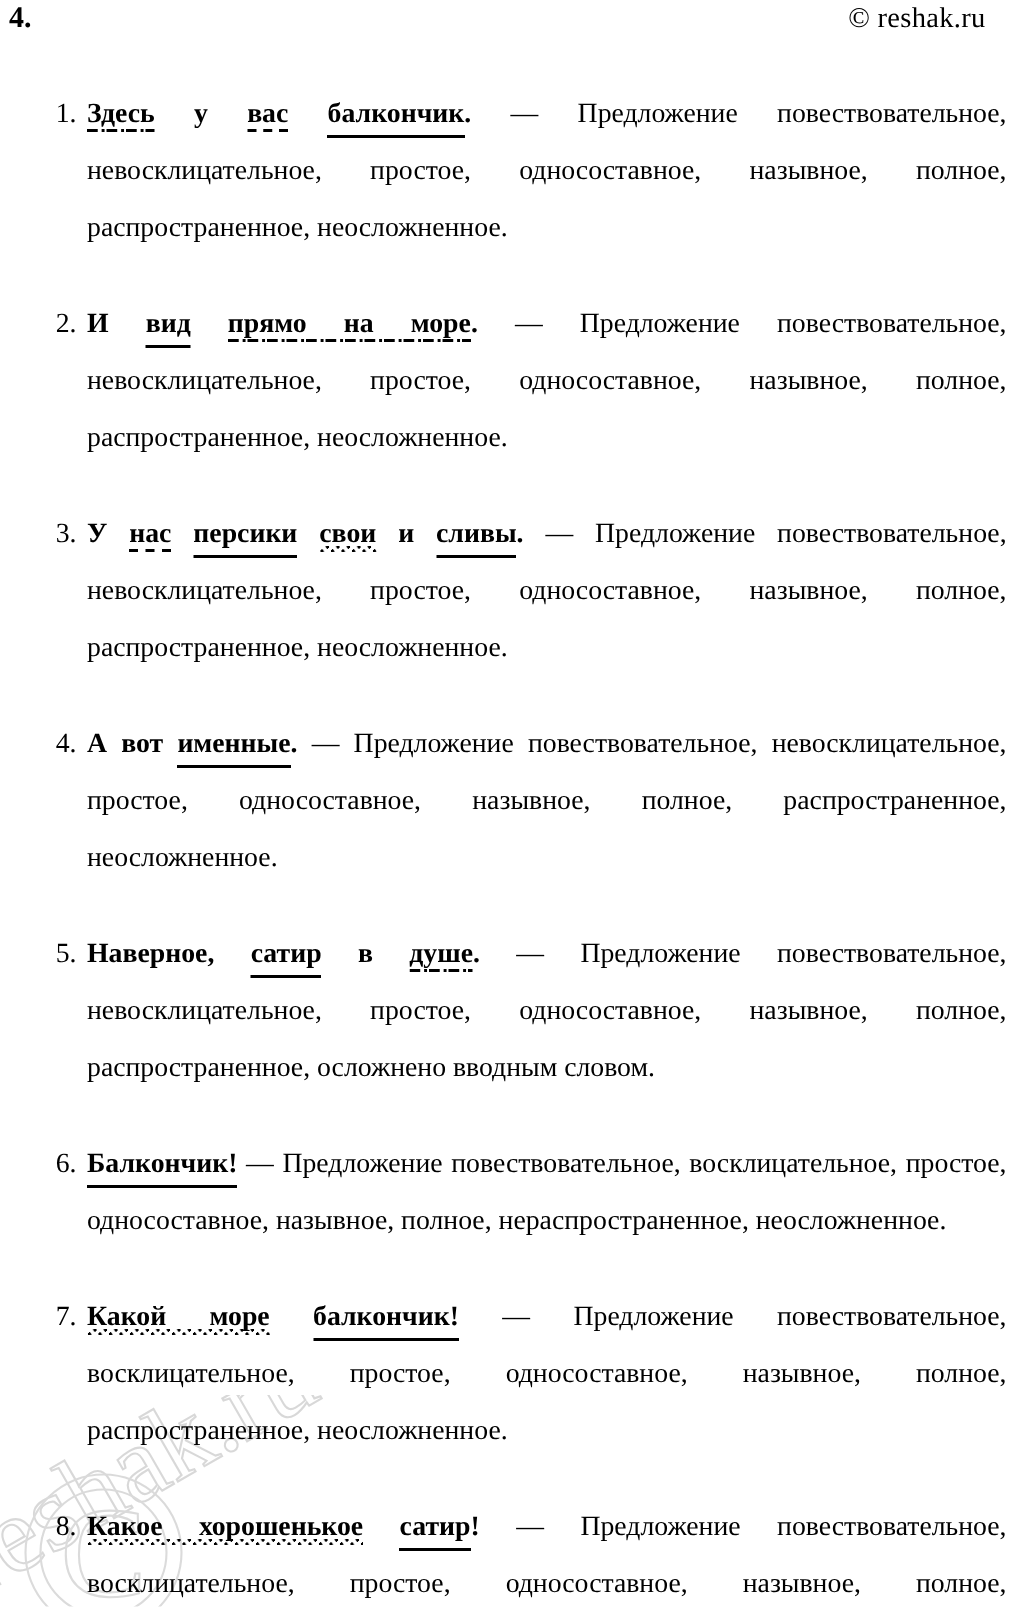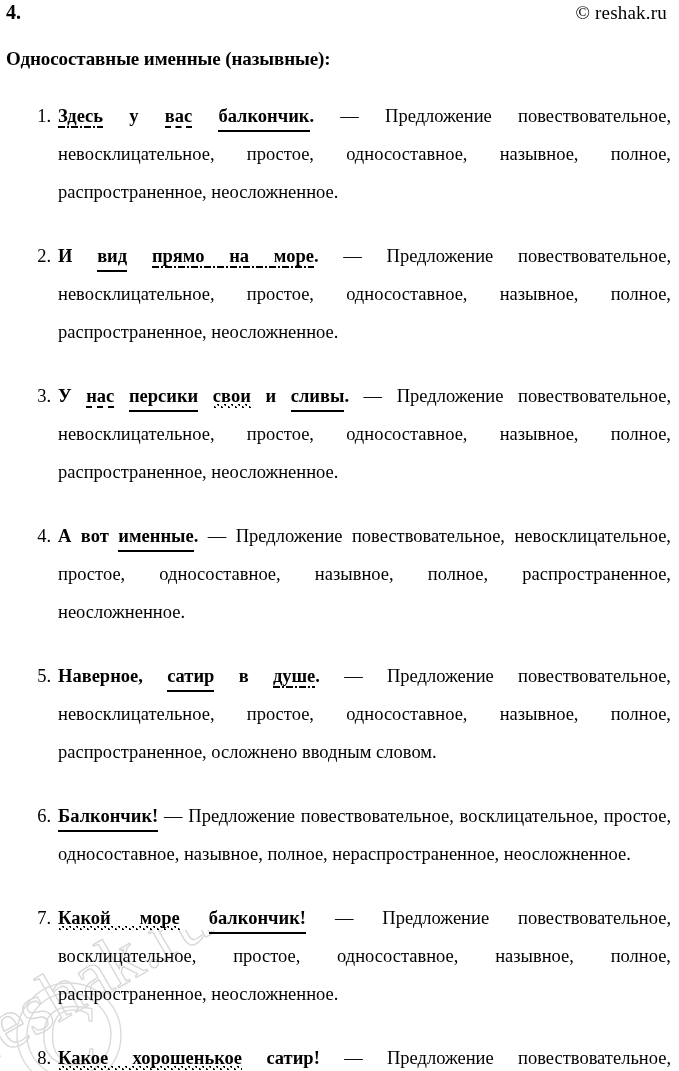--- a/index.html
+++ b/index.html
@@ -46,21 +46,21 @@
   .ex-number {
     position: absolute;
     left: 6px;
     top: 0px;
     font-weight: bold;
     font-size: 20px;
     line-height: 24px;
   }
   .copyright {
     position: absolute;
-    right: 12px;
+    right: 22px;
     top: 1px;
     font-size: 19px;
     line-height: 24px;
     letter-spacing: .2px;
   }
 
   
   .heading {
     margin: 16px 0 0 6px;
     font-weight: bold;
@@ -146,21 +146,20 @@
   </svg>
 </div>
 
 <div class="page">
 
   <div class="topbar">
     <div class="ex-number">4.</div>
     <div class="copyright">© reshak.ru</div>
   </div>
 
-  <div class="heading">Односоставные именные (назывные):</div>
 
   <ol class="items" id="items-list">
       <li class="item"><span class="marker">1.</span><span class="sentence"><span class="u-dotdash nowrapgrp">Здесь</span><span> </span><span>у</span><span> </span><span class="u-dash nowrapgrp">вас</span><span> </span><span class="u-solid nowrapgrp">балкончик</span><span>.</span></span> <span class="dash">—</span> <span class="descr">Предложение повествовательное, невосклицательное, простое, односоставное, назывное, полное, распространенное, неосложненное.</span></li>
       <li class="item"><span class="marker">2.</span><span class="sentence"><span>И</span><span> </span><span class="u-solid nowrapgrp">вид</span><span> </span><span class="u-dotdash nowrapgrp">прямо на море</span><span>.</span></span> <span class="dash">—</span> <span class="descr">Предложение повествовательное, невосклицательное, простое, односоставное, назывное, полное, распространенное, неосложненное.</span></li>
       <li class="item"><span class="marker">3.</span><span class="sentence"><span>У</span><span> </span><span class="u-dash nowrapgrp">нас</span><span> </span><span class="u-solid nowrapgrp">персики</span><span> </span><span class="u-wavy nowrapgrp">свои</span><span> </span><span>и</span><span> </span><span class="u-solid nowrapgrp">сливы</span><span>.</span></span> <span class="dash">—</span> <span class="descr">Предложение повествовательное, невосклицательное, простое, односоставное, назывное, полное, распространенное, неосложненное.</span></li>
       <li class="item"><span class="marker">4.</span><span class="sentence"><span>А</span><span> </span><span>вот</span><span> </span><span class="u-solid nowrapgrp">именные</span><span>.</span></span> <span class="dash">—</span> <span class="descr">Предложение повествовательное, невосклицательное, простое, односоставное, назывное, полное, распространенное, неосложненное.</span></li>
       <li class="item"><span class="marker">5.</span><span class="sentence"><span>Наверное,</span><span> </span><span class="u-solid nowrapgrp">сатир</span><span> </span><span>в</span><span> </span><span class="u-dotdash nowrapgrp">душе</span><span>.</span></span> <span class="dash">—</span> <span class="descr">Предложение повествовательное, невосклицательное, простое, односоставное, назывное, полное, распространенное, осложнено вводным словом.</span></li>
       <li class="item"><span class="marker">6.</span><span class="sentence"><span class="u-solid nowrapgrp">Балкончик!</span></span> <span class="dash">—</span> <span class="descr">Предложение повествовательное, восклицательное, простое, односоставное, назывное, полное, нераспространенное, неосложненное.</span></li>
       <li class="item"><span class="marker">7.</span><span class="sentence"><span class="u-wavy nowrapgrp">Какой море</span><span> </span><span class="u-solid nowrapgrp">балкончик!</span></span> <span class="dash">—</span> <span class="descr">Предложение повествовательное, восклицательное, простое, односоставное, назывное, полное, распространенное, неосложненное.</span></li>
       <li class="item"><span class="marker">8.</span><span class="sentence"><span class="u-wavy nowrapgrp">Какое хорошенькое</span><span> </span><span class="u-solid nowrapgrp">сатир</span><span>!</span></span> <span class="dash">—</span> <span class="descr">Предложение повествовательное, восклицательное, простое, односоставное, назывное, полное, распространенное, неосложненное.</span></li>

